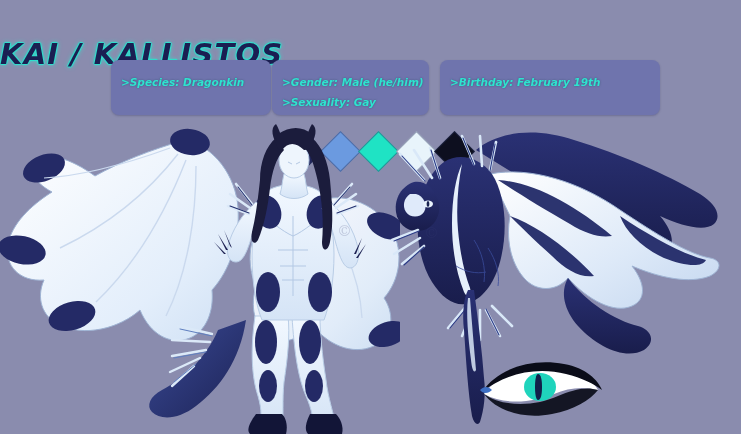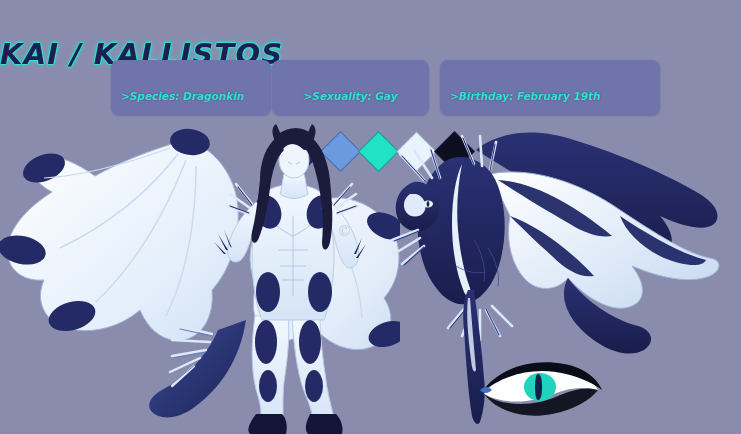--- a/index.html
+++ b/index.html
@@ -39,37 +39,37 @@
        0 0 5px #2fe3cf;
     white-space: nowrap;
     margin-top: 23px;
   }
   
   .infobox {
     position: absolute;
     background: #6f74ad;
     border-radius: 8px;
     box-sizing: border-box;
-    padding: 26px 10px 6px 10px;
+    padding: 12px 10px 6px 10px;
     box-shadow: 0 1px 2px rgba(30,32,70,0.25);
   }
   .infoline {
     font-family: "DejaVu Sans", sans-serif;
     font-size: 10.5px;
     font-weight: bold;
     font-style: italic;
     color: #2fe3cf;
     text-shadow: 0 0 2px rgba(20,60,80,0.55);
     line-height: 20px;
     white-space: nowrap;
   }
   #box-identity   { left: 111px; top: 60px; width: 160px; height: 55px; }
   #box-gender     { left: 272px; top: 60px; width: 157px; height: 55px; }
   #box-origin     { left: 440px; top: 60px; width: 220px; height: 55px; }
-  .center-line { text-align: center; }
+  .center-line { text-align: left; }
   
   #palette {
     position: absolute;
     left: 288px;
     top: 131px;
     width: 185px;
     height: 42px;
   }
   .swatch {
     position: absolute;
@@ -105,20 +105,21 @@
 
 <div id="sheet">
 
   <div id="title">KAI / KALLISTOS</div>
 
   <div class="infobox" id="box-identity">
     <div class="infoline">&gt;Species: Dragonkin</div>
   </div>
 
   <div class="infobox" id="box-gender">
+    <div class="infoline">&gt;Gender: Male (he/him)</div>
     <div class="infoline center-line">&gt;Sexuality: Gay</div>
   </div>
 
   <div class="infobox" id="box-origin">
     <div class="infoline">&gt;Birthday: February 19th</div>
   </div>
 
   <div id="palette">
     <div class="swatch" style="left: 0px; background: rgb(33, 38, 92);"></div>
     <div class="swatch" style="left: 38px; background: rgb(107, 154, 224);"></div>

